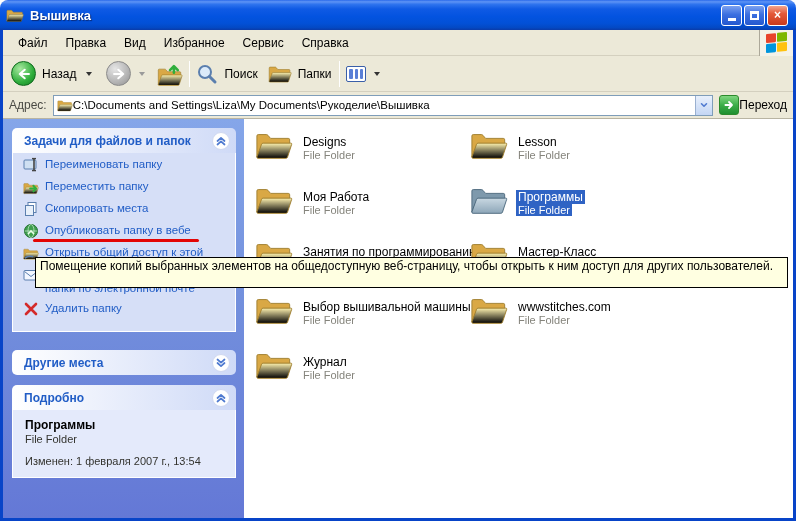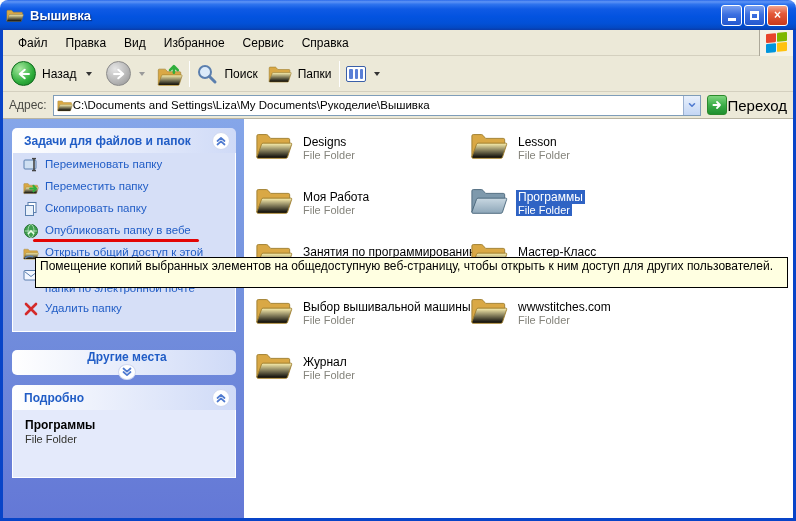--- a/index.html
+++ b/index.html
@@ -51,34 +51,34 @@
   .views-box i { flex:1; background:#5a7fd6; border-radius:1px; }
 
   
   #addressbar { position:relative; height:27px; background:#ece9d8; border-bottom:1px solid #b8b4a2; display:flex; align-items:center; padding:0 6px; }
   #address-label { font-size:12px; color:#4a4a44; margin-right:6px; }
   #address-combo { flex:1; height:21px; background:#fff; border:1px solid #7f9db9; display:flex; align-items:center; padding-left:3px; }
   #address-text { font-size:11.5px; color:#000; white-space:nowrap; overflow:hidden; flex:1; }
   #combo-drop { width:17px; height:19px; background:linear-gradient(180deg,#e8f0fc,#c4d6f4); border-left:1px solid #9ab0d0; display:flex; align-items:center; justify-content:center; }
   #go-btn { width:20px; height:20px; margin-left:6px; border-radius:3px; border:1px solid #2c8a2c;
     background:linear-gradient(180deg,#7fd67f 0%,#3dae49 50%,#1f8f2f 100%); display:flex; align-items:center; justify-content:center; color:#fff; font-weight:bold; font-size:12px; }
-  #go-label { font-size:15px; margin-left:0; }
+  #go-label { font-size:12px; margin-left:0; }
 
   
   #content { position:absolute; left:0; top:89px; width:790px; height:399px; background:#0f172a; }
   #sidebar { position:absolute; left:0; top:0; width:241px; height:399px;
     background:linear-gradient(180deg,#85a6e9 0%,#7390dd 45%,#6478d6 100%); }
   #main { position:absolute; left:241px; top:0; width:549px; height:399px; background:#fff; }
 
   
   .panel { position:absolute; left:9px; width:224px; }
   .panel-header { height:25px; border-radius:5px 5px 0 0;
     background:linear-gradient(90deg,#ffffff 0%,#cfdaf7 100%);
     display:flex; align-items:center; padding:0 6px 0 12px; }
-  .panel-header.closed { border-radius:5px;flex-direction:column; }
+  .panel-header.closed { border-radius:5px; }
   .panel-title { font-size:12px; font-weight:bold; color:#215dc6; flex:1; }
   .chev-circle { width:18px; height:18px; border-radius:50%; background:#fff; border:1px solid #d0d8f0; display:flex; align-items:center; justify-content:center; }
   .panel-body { background:#d6dff7; border:1px solid #fff; border-top:0; padding:4px 16px 8px 10px; }
   .task-item { display:flex; align-items:flex-start; gap:6px; margin-bottom:6px; }
   .task-item .ticon { width:16px; height:16px; flex:0 0 16px; }
   .task-link { font-size:11.5px; line-height:14px; color:#215dc6; }
   #details-body { background:#e4eafb; }
   #det-name { font-size:12px; font-weight:bold; color:#000; margin:4px 0 1px 2px; }
   #det-type { font-size:11px; color:#33332e; margin-left:2px; }
   #det-modified { font-size:11px; color:#33332e; margin:10px 0 2px 2px; }
@@ -267,21 +267,21 @@
                 <use href="#sym-folder" y="3"></use>
                 <path d="M18 22 H32 M26 15 L33 22 L26 29" fill="none" stroke="#2fae3c" stroke-width="5" stroke-linecap="round" stroke-linejoin="round"></path>
               </svg>
               <span class="task-link">Переместить папку</span>
             </div>
             <div class="task-item">
               <svg class="ticon" viewBox="0 0 16 16">
                 <rect x="5" y="1.5" width="8" height="10" fill="#fff" stroke="#5b7fae"></rect>
                 <rect x="2.5" y="4.5" width="8" height="10" fill="#e8f0fa" stroke="#5b7fae"></rect>
               </svg>
-              <span class="task-link">Скопировать папку</span>
+              <span class="task-link">Скопировать места</span>
             </div>
             <div class="task-item">
               <svg class="ticon" viewBox="0 0 16 16">
                 <circle cx="8" cy="8" r="6.5" fill="#3f9e4d" stroke="#1e6e2c"></circle>
                 <ellipse cx="8" cy="8" rx="3" ry="6.5" fill="none" stroke="#bfe6c6" stroke-width="0.8"></ellipse>
                 <line x1="1.5" y1="8" x2="14.5" y2="8" stroke="#bfe6c6" stroke-width="0.8"></line>
                 <path d="M5 11 L8 8 L11 11" fill="none" stroke="#eaffea" stroke-width="1.6"></path>
               </svg>
               <span class="task-link">Опубликовать папку в вебе</span>
             </div>
@@ -324,20 +324,21 @@
             <span class="panel-title">Подробно</span>
             <span class="chev-circle">
               <svg width="14" height="14">
                   <use href="#sym-chev-up"></use>
                 </svg>
             </span>
           </div>
           <div class="panel-body" id="details-body" style="height:68px">
             <div id="det-name">Программы</div>
             <div id="det-type">File Folder</div>
+            <div id="det-modified">Изменен: 1 февраля 2007 г., 13:54</div>
           </div>
         </div>
 
       </div>
 
       <div id="main">
         <div class="fitem col0 row0">
           <svg class="ficon" viewBox="0 0 40 32">
               <use href="#sym-folder"></use>
             </svg>

